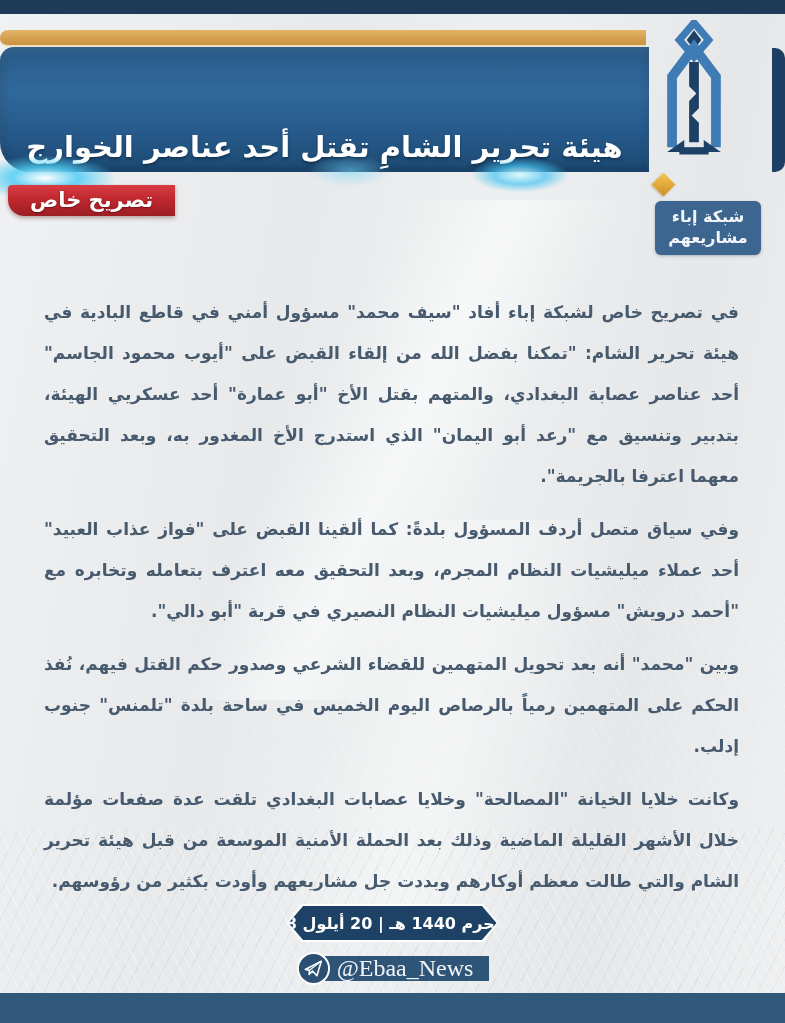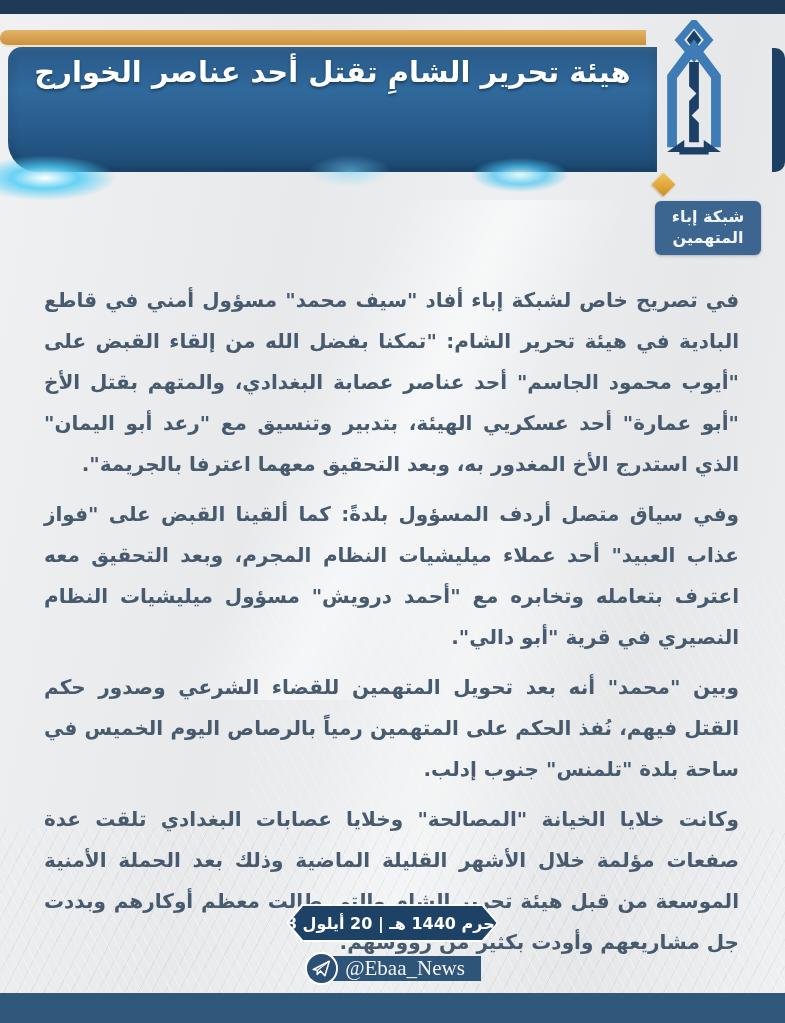--- a/index.html
+++ b/index.html
@@ -19,24 +19,24 @@
   .hatch-bottom{position:absolute;left:0;top:828px;width:785px;height:165px;opacity:.6;pointer-events:none;
     background:
       repeating-linear-gradient(63deg,rgba(255,255,255,.45) 0 1px,transparent 1px 9px),
       repeating-linear-gradient(-63deg,rgba(160,165,170,.25) 0 1px,transparent 1px 12px);}
   
   .topbar{position:absolute;left:0;top:0;width:785px;height:14px;background:#1e3a56;}
   .gold-bar{position:absolute;left:0;top:30px;width:646px;height:15px;border-radius:0 0 0 0;
     background:linear-gradient(180deg,#e2b467 0%,#d6a050 55%,#c8923e 100%);
     border-bottom:2px solid #efe3c6;}
   html[dir="rtl"] .gold-bar{border-radius:8px 0 0 8px;}
-  .headline-box{position:absolute;left:8px;top:47px;width:649px;height:125px;
+  .headline-box{position:absolute;left:0;top:47px;width:649px;height:125px;
     background:linear-gradient(180deg,#2a5a88 0%,#30699b 35%,#26598a 70%,#1c4a72 100%);
     box-shadow:inset 0 -3px 10px rgba(10,40,70,.45), inset 0 2px 6px rgba(255,255,255,.12);
-    display:flex;flex-direction:column;justify-content:flex-start;align-items:center;}
+    display:flex;flex-direction:column;justify-content:flex-end;align-items:center;}
   html[dir="rtl"] .headline-box{border-radius:14px 0 0 30px;}
   .headline-line{color:#ffffff;font-weight:bold;font-size:29px;line-height:50px;
     text-shadow:0 2px 3px rgba(10,30,50,.55);white-space:nowrap;}
   .edge-tab{position:absolute;right:0;top:48px;width:13px;height:124px;background:#1d3f63;
     border-radius:10px 0 0 10px;}
   html[dir="rtl"] .edge-tab{border-radius:0 10px 10px 0;}
   .badge-red{position:absolute;left:8px;top:185px;height:31px;padding:0 22px;
     display:flex;align-items:center;justify-content:center;
     background:linear-gradient(180deg,#d83d43 0%,#c0272f 45%,#9c1f25 100%);
     box-shadow:0 2px 4px rgba(80,10,10,.35);}
@@ -55,37 +55,37 @@
   .logo-wrap{position:absolute;right:20px;top:20px;width:110px;display:flex;flex-direction:column;align-items:flex-end;}
   .logo-emblem{width:78px;height:152px;}
   .logo-diamond{width:17px;height:17px;margin:4px 0 8px 0;transform:rotate(45deg);
     background:linear-gradient(135deg,#f3c659 0%,#dfa437 60%,#c98e25 100%);
     box-shadow:0 1px 2px rgba(120,80,0,.4);}
   .logo-namebox{background:#3c6590;border-radius:6px;padding:5px 10px 7px 10px;min-width:86px;
     text-align:center;box-shadow:0 1px 3px rgba(30,60,90,.3);}
   .logo-namebox div{color:#f3f6f9;font-size:16px;line-height:21px;font-weight:bold;white-space:nowrap;}
   
   .article{position:absolute;top:280px;right:46px;left:44px;color:#475a6e;}
-  .article p{margin:0 0 9px 0;font-size:20px;line-height:41px;font-weight:bold;
+  .article p{margin:12px 0 9px 0;font-size:17px;line-height:41px;font-weight:bold;
     text-align:justify;}
   
   .date-badge-outer{position:absolute;left:50%;top:904px;transform:translateX(-50%);
     width:212px;height:38px;background:rgba(255,255,255,.92);
     clip-path:polygon(0% 50%,7% 0%,93% 0%,100% 50%,93% 100%,7% 100%);}
   .date-badge-inner{position:absolute;left:2px;top:2px;right:2px;bottom:2px;background:#1e4265;
     clip-path:polygon(0% 50%,7% 0%,93% 0%,100% 50%,93% 100%,7% 100%);
     display:flex;align-items:center;justify-content:center;}
   .date-badge-inner span{color:#fff;font-size:16px;font-weight:bold;white-space:nowrap;}
   .social-row{position:absolute;left:0;top:950px;width:785px;height:36px;
     display:flex;align-items:center;justify-content:center;gap:14px;direction:ltr;}
   .social-item{display:flex;align-items:center;direction:ltr;}
   .social-icon{width:35px;height:35px;z-index:2;}
   .social-bar{height:25px;margin-left:-6px;padding:0 16px 0 12px;background:#2e5478;
     display:flex;align-items:center;}
-  .social-bar span{color:#f2f4f6;font-family:"Liberation Serif",serif;font-size:21px;white-space:nowrap;}
+  .social-bar span{color:#f2f4f6;font-family:"Liberation Serif",serif;font-size:24px;white-space:nowrap;}
   .bottom-band{position:absolute;left:0;top:993px;width:785px;height:30px;background:#30587a;}
 </style>
 </head>
 <body>
 
 <div class="page">
 
   <div class="swoosh s1"></div>
   <div class="swoosh s2"></div>
   <div class="hatch-mid"></div>
@@ -93,35 +93,38 @@
 
   <div class="topbar"></div>
   <div class="gold-bar"></div>
   <div class="headline-box">
     <div class="headline-line">هيئة تحرير الشامِ تقتل أحد عناصر الخوارج</div>
   </div>
   <div class="edge-tab"></div>
   <div class="glow g1"></div>
   <div class="glow g2"></div>
   <div class="glow g3"></div>
+  <div class="badge-red">
+    <span>تصريح خاص</span>
+  </div>
 
   <div class="logo-wrap">
     <svg class="logo-emblem" viewBox="0 0 64 124" xmlns="http://www.w3.org/2000/svg">
       <path d="M32 2 L44 16 L32 30 L20 16 Z" fill="none" stroke="#3f7cb5" stroke-width="6"></path>
       <path d="M32 8 L38 16 L32 24 L26 16 Z" fill="#1d4066"></path>
       <path d="M14 104 L14 46 L32 22 L50 46 L50 104" fill="none" stroke="#3f7cb5" stroke-width="8"></path>
       <path d="M28 34 L36 34 L36 72 L30 78 L36 84 L36 100 L28 100 L28 66 L34 60 L28 54 Z" fill="#1d4066"></path>
       <path d="M10 108 L24 98 L24 108 Z" fill="#1d4066"></path>
       <path d="M54 108 L40 98 L40 108 Z" fill="#1d4066"></path>
       <rect x="20" y="104" width="24" height="6" fill="#1d4066"></rect>
     </svg>
     <div class="logo-diamond"></div>
     <div class="logo-namebox">
       <div>شبكة إباء</div>
-      <div>المتهمين</div>
+      <div>مشاريعهم</div>
     </div>
   </div>
 
   <div class="article">
     <p>في تصريح خاص لشبكة إباء أفاد "سيف محمد" مسؤول أمني في قاطع البادية في هيئة تحرير الشام: "تمكنا بفضل الله من إلقاء القبض على "أيوب محمود الجاسم" أحد عناصر عصابة البغدادي، والمتهم بقتل الأخ "أبو عمارة" أحد عسكريي الهيئة، بتدبير وتنسيق مع "رعد أبو اليمان" الذي استدرج الأخ المغدور به، وبعد التحقيق معهما اعترفا بالجريمة".</p>
     <p>وفي سياق متصل أردف المسؤول بلدةً: كما ألقينا القبض على "فواز عذاب العبيد" أحد عملاء ميليشيات النظام المجرم، وبعد التحقيق معه اعترف بتعامله وتخابره مع "أحمد درويش" مسؤول ميليشيات النظام النصيري في قرية "أبو دالي".</p>
     <p>وبين "محمد" أنه بعد تحويل المتهمين للقضاء الشرعي وصدور حكم القتل فيهم، نُفذ الحكم على المتهمين رمياً بالرصاص اليوم الخميس في ساحة بلدة "تلمنس" جنوب إدلب.</p>
     <p>وكانت خلايا الخيانة "المصالحة" وخلايا عصابات البغدادي تلقت عدة صفعات مؤلمة خلال الأشهر القليلة الماضية وذلك بعد الحملة الأمنية الموسعة من قبل هيئة تحرير الشام والتي طالت معظم أوكارهم وبددت جل مشاريعهم وأودت بكثير من رؤوسهم.</p>
   </div>
 

